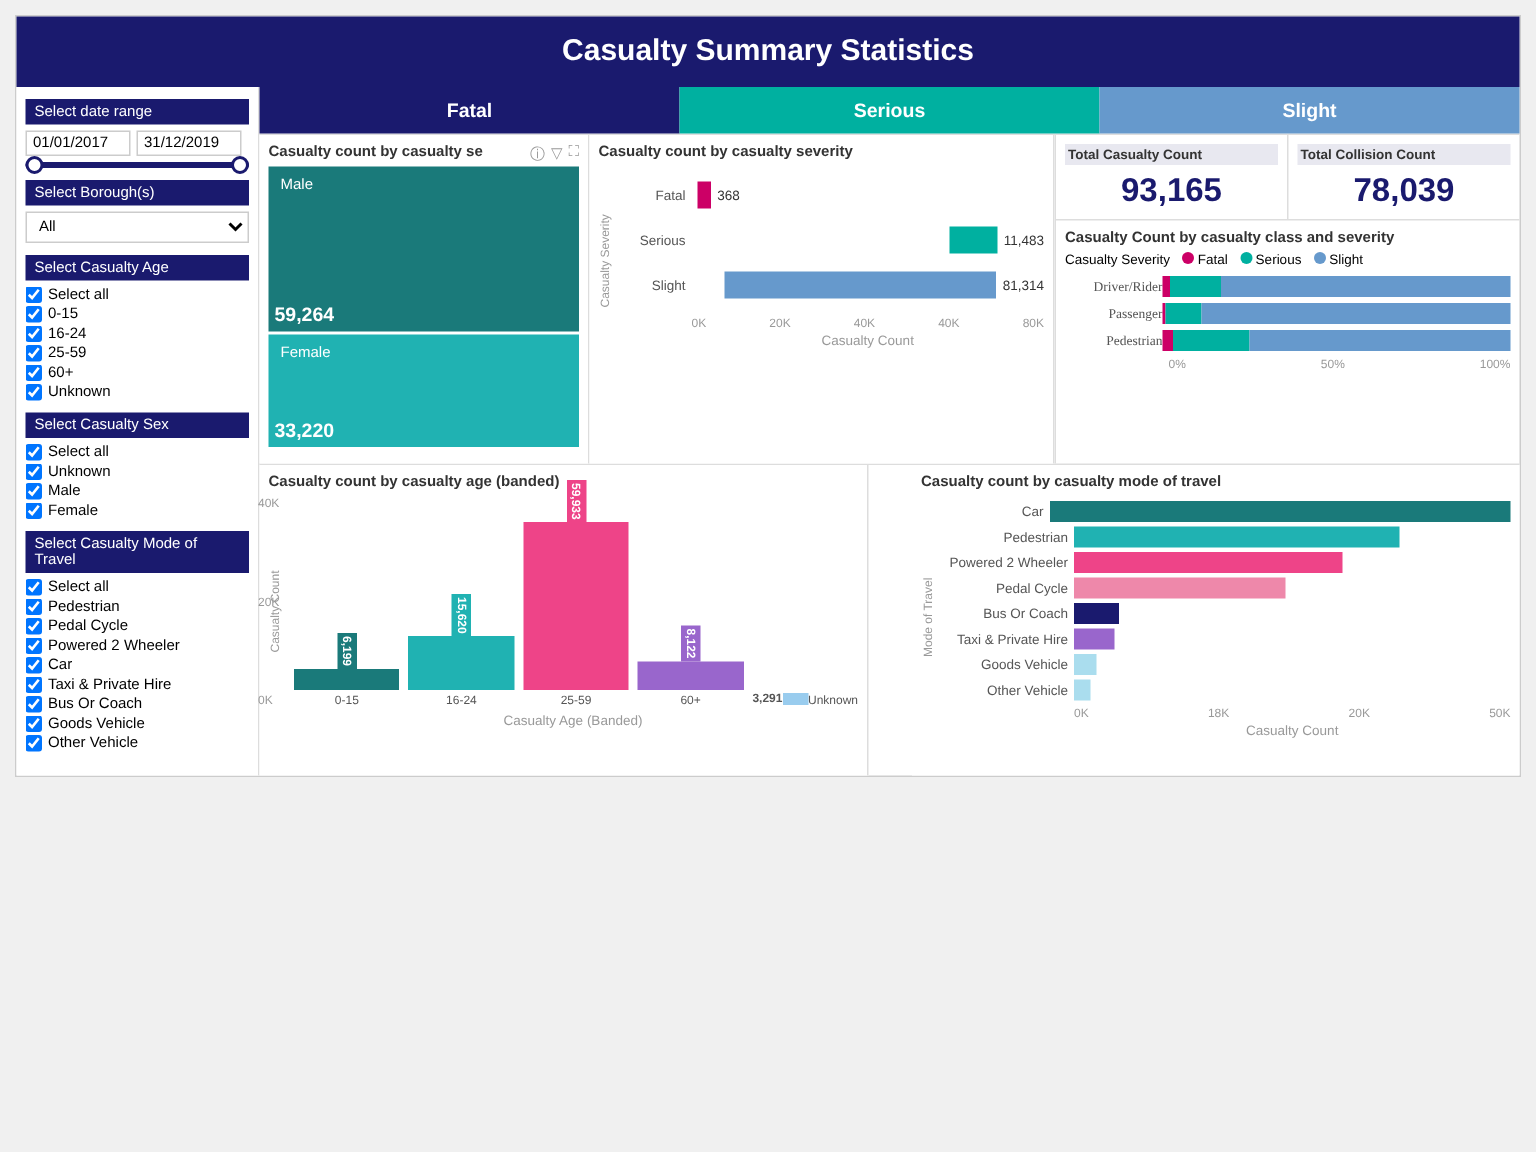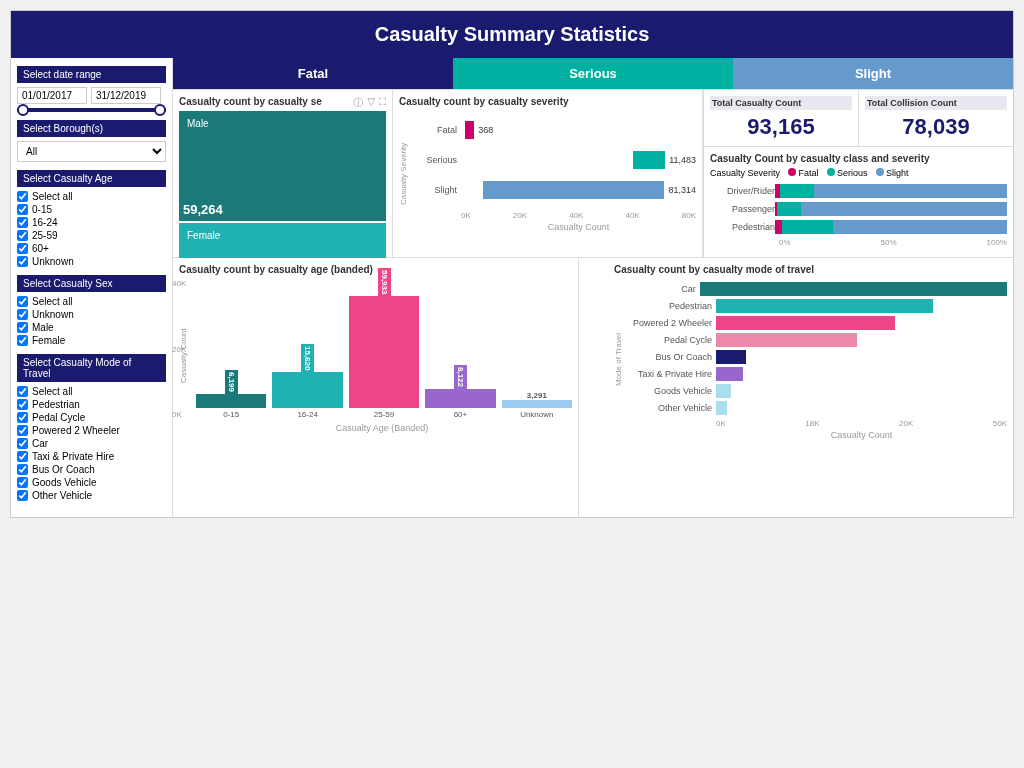--- a/index.html
+++ b/index.html
@@ -34,21 +34,21 @@
     .h-bar-container { margin: 6px 0; }
     .h-bar-row { display: flex; align-items: center; gap: 4px; }
     .h-bar { height: 18px; display: flex; align-items: center; padding-left: 4px; font-size: 9px; color: white; }
     .h-bar.fatal { background: #cc0066; }
     .h-bar.serious { background: #00b0a0; }
     .h-bar.slight { background: #6699cc; }
     .h-bar-value { font-size: 9px; color: #333; margin-left: 4px; }
     .x-axis { display: flex; justify-content: space-between; font-size: 8px; color: #999; margin-top: 4px; }
     .legend { display: flex; gap: 8px; margin-bottom: 6px; font-size: 9px; align-items: center; }
     .legend-dot { width: 8px; height: 8px; border-radius: 50%; display: inline-block; }
-    .stacked-bar-row { margin: 4px 0; display: flex; align-items: center; gap: 0; }
+    .stacked-bar-row { margin: 4px 0; display: flex; align-items: center; gap: 0; font-family: Liberation Serif, serif; }
     .stacked-label { width: 65px; font-size: 9px; text-align: right; color: #555; }
     .stacked-bars { display: flex; height: 14px; flex: 1; }
     .stacked-seg { height: 100%; }
     .mode-h-bar-container { margin: 3px 0; display: flex; align-items: center; gap: 4px; }
     .mode-label { width: 85px; font-size: 9px; text-align: right; color: #555; }
     .mode-x-axis { display: flex; justify-content: space-between; font-size: 8px; color: #999; margin-top: 4px; margin-left: 89px; }
     .filter-icons { position: absolute; right: 6px; top: 6px; display: flex; gap: 4px; }
     .male-label { color: white; font-size: 10px; padding: 3px 4px; }
     .female-label { color: white; font-size: 10px; padding: 3px 4px; }
     .severity-chart-inner { display: flex; }
@@ -172,21 +172,21 @@
     </div>
 
     <div class="content-area">
 
       <div class="severity-bar">
         <button class="severity-btn fatal">Fatal</button>
         <button class="severity-btn serious">Serious</button>
         <button class="severity-btn slight">Slight</button>
       </div>
 
-      <div class="charts-row" style="height:168px;">
+      <div class="charts-row" style="height:220px;">
 
         <div class="chart-panel sex-chart" style="position:relative;">
           <div class="chart-title">Casualty count by casualty se</div>
           <div class="filter-icons">
             <span style="font-size:10px;color:#999;cursor:pointer;">ⓘ</span>
             <span style="font-size:10px;color:#999;cursor:pointer;">▽</span>
             <span style="font-size:10px;color:#999;cursor:pointer;">⛶</span>
           </div>
           <div style="margin-top:4px;">
             <div style="background:#1a7a7a;height:110px;display:flex;flex-direction:column;justify-content:space-between;padding:4px;">
@@ -337,21 +337,21 @@
                   <div style="width:100%;background:#ee4488;height:112px;"></div>
                   <span style="font-size:8px;color:#555;margin-top:2px;">25-59</span>
                 </div>
 
                 <div style="display:flex;flex-direction:column;align-items:center;flex:1;">
                   <span style="font-size:8px;color:white;background:#9966cc;writing-mode:vertical-rl;padding:2px;font-weight:bold;">8,122</span>
                   <div style="width:100%;background:#9966cc;height:19px;"></div>
                   <span style="font-size:8px;color:#555;margin-top:2px;">60+</span>
                 </div>
 
-                <div style="display:flex;flex-direction:column;align-items:center;flex:1;">
+                <div style="display:flex;flex-direction:row;align-items:center;flex:1;">
                   <span style="font-size:8px;color:#555;font-weight:bold;">3,291</span>
                   <div style="width:100%;background:#99ccee;height:8px;"></div>
                   <span style="font-size:8px;color:#555;margin-top:2px;">Unknown</span>
                 </div>
               </div>
               <div style="text-align:center;font-size:9px;color:#999;margin-top:4px;">Casualty Age (Banded)</div>
             </div>
           </div>
         </div>
 

